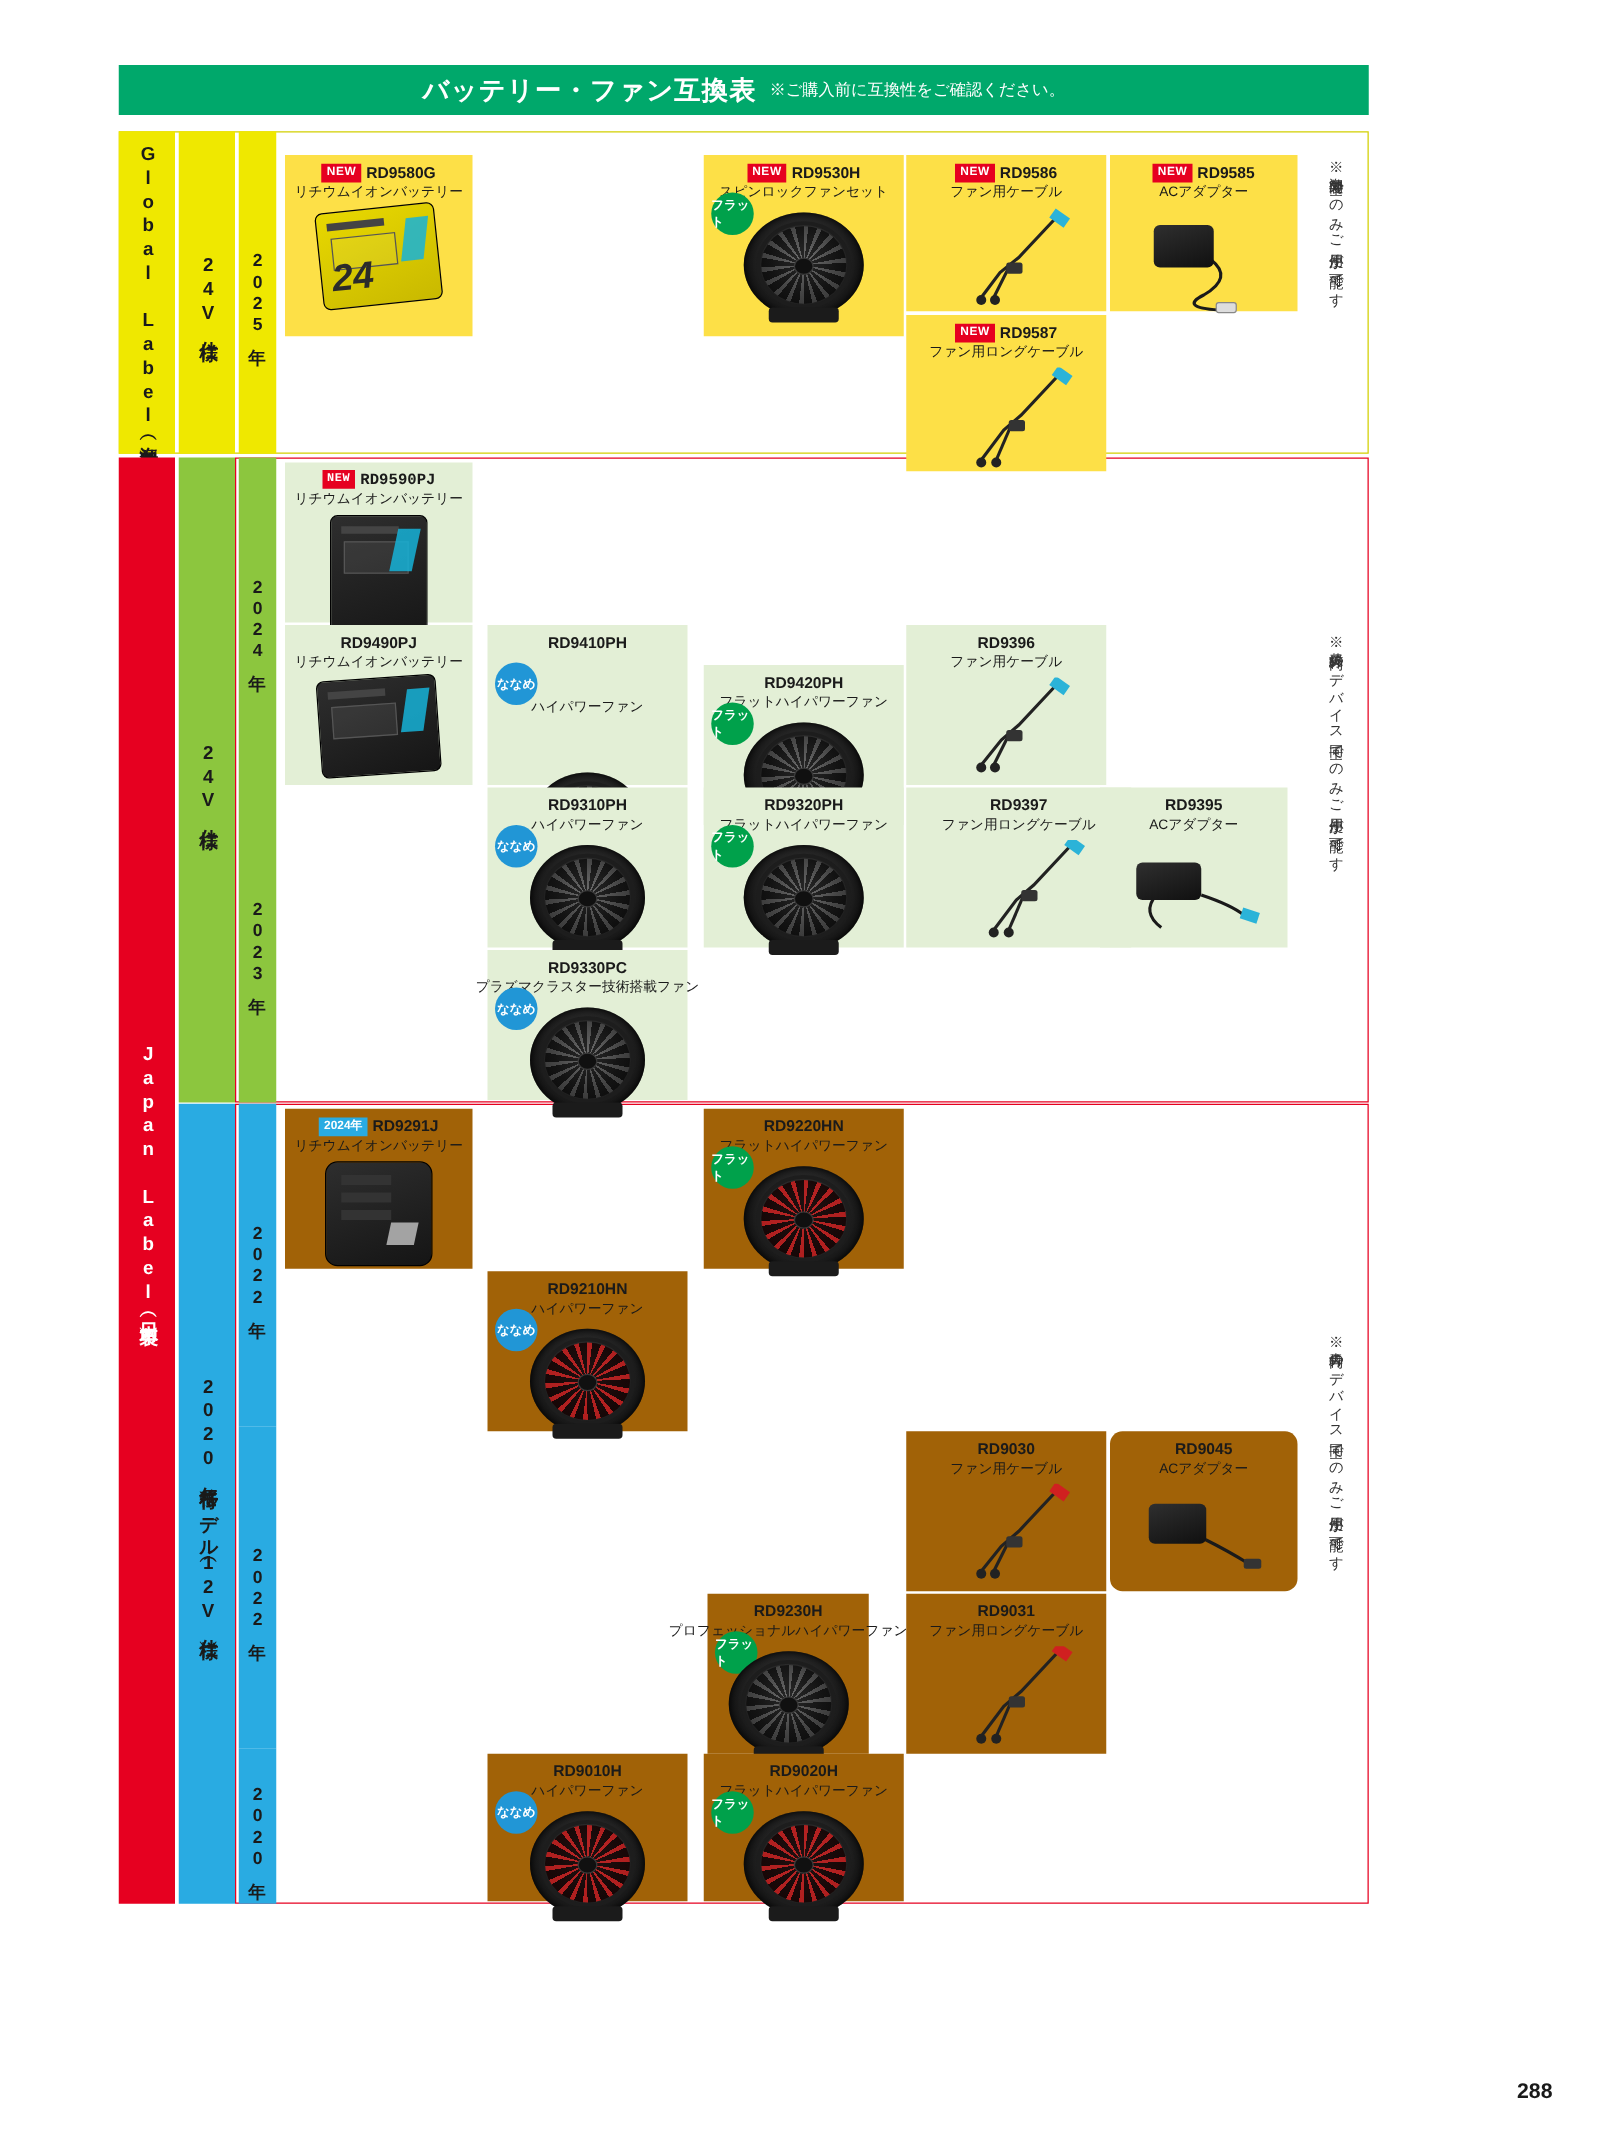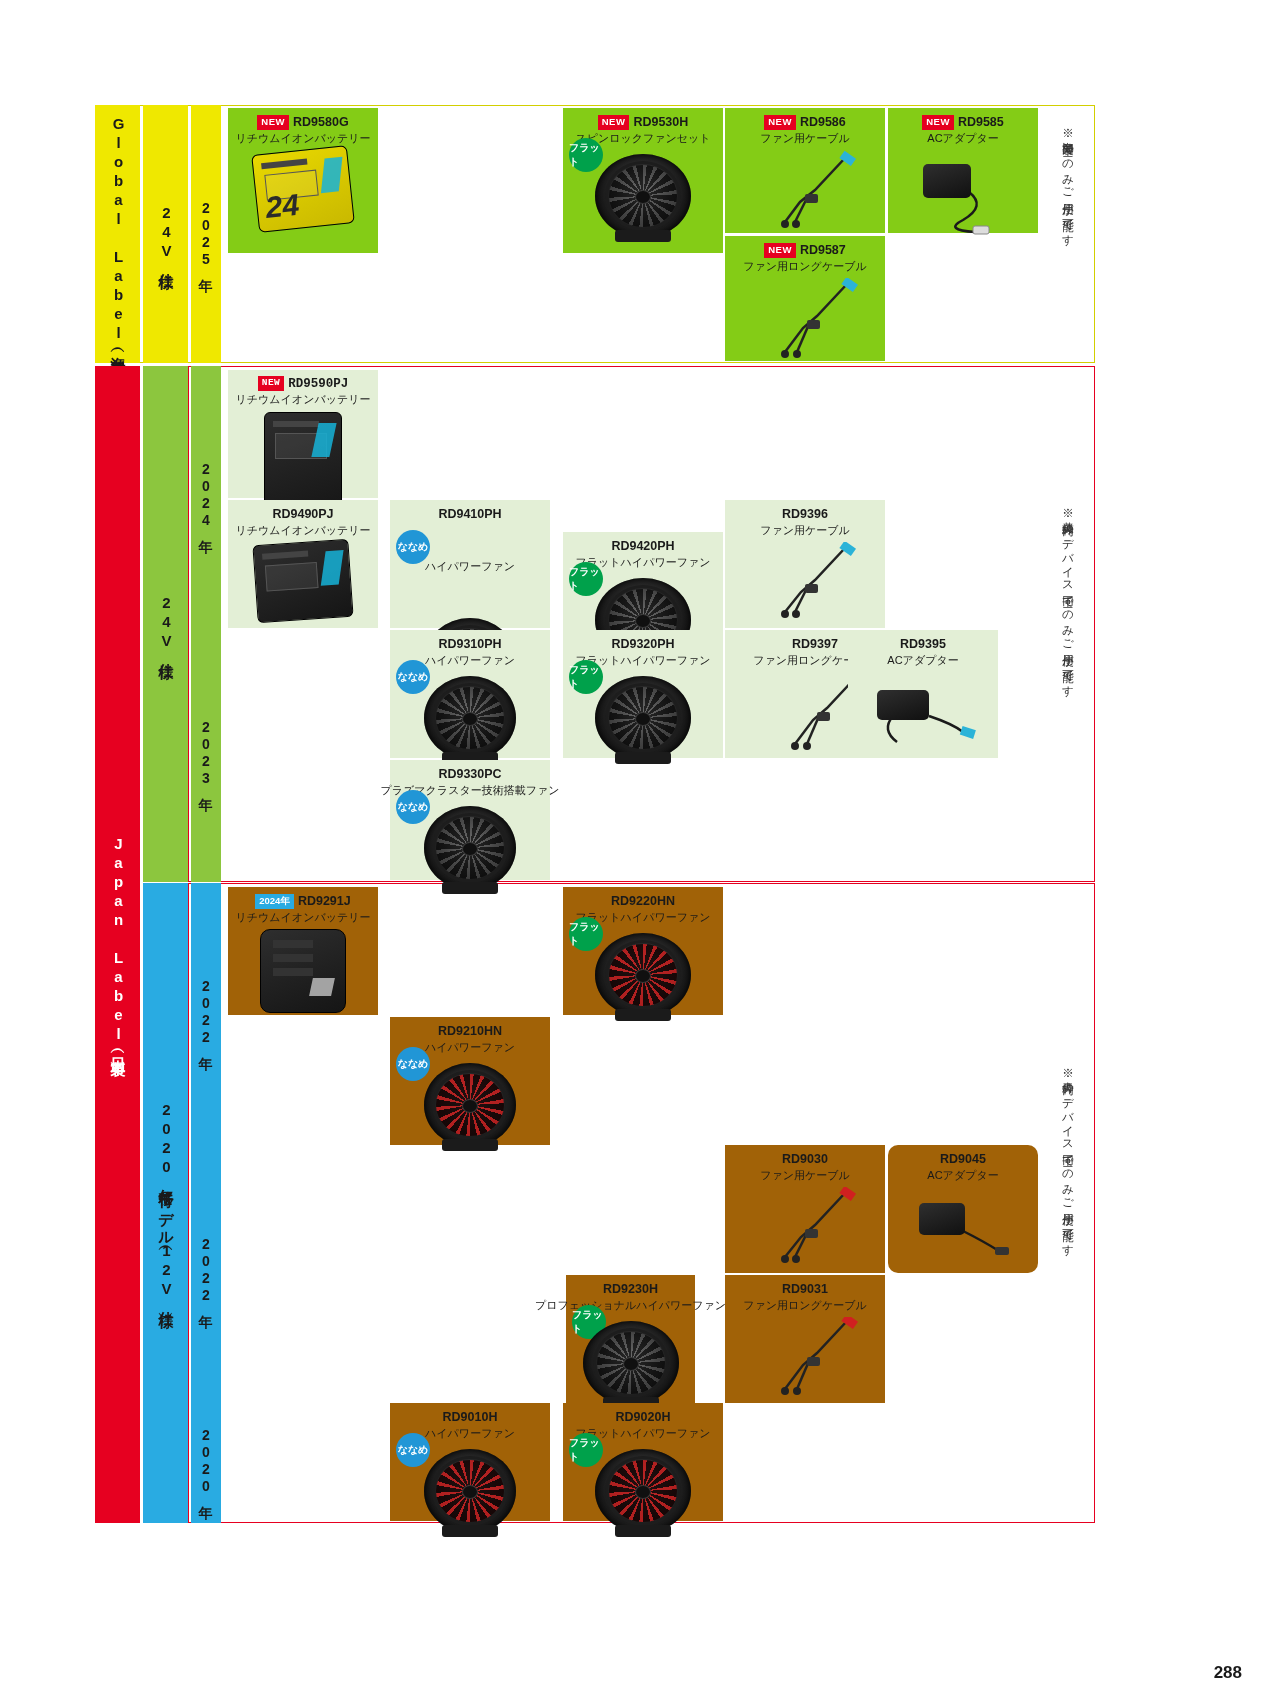--- a/index.html
+++ b/index.html
@@ -110,21 +110,21 @@
   }
   .pill {
     position:absolute; left:6px; top:30px;
     width:34px; height:34px; border-radius:50%;
     display:flex; align-items:center; justify-content:center;
     color:#fff; font-size:10px; font-weight:bold;
   }
   .pill.naname { background:#2196d6; }
   .pill.flat { background:#00a14b; }
 
-  .bg-yellow { background:#84cc16; }
+  .bg-yellow { background:#fde047;margin-top:16px; }
   .bg-green  { background:#e3efd6; }
   .bg-blue   { background:#a16207; }
 
   .art { position:relative; margin-top:4px; }
 
   
   .fan { position:relative; width:100px; height:92px; }
   .fan .body {
     position:absolute; left:4px; top:4px; width:92px; height:84px;
     border-radius:50%;
@@ -198,20 +198,24 @@
   .pageno {
     position:absolute; right:38px; bottom:24px;
     font-size:17px; font-weight:bold; color:#1a1a1a;
   }
 </style>
 </head>
 <body>
 
 <div class="page">
 
+  <div class="header">
+    <span class="title">バッテリー・ファン互換表</span>
+    <span class="note">※ご購入前に互換性をご確認ください。</span>
+  </div>
 
   <div class="panel panel-global"></div>
   <div class="panel panel-japan24"></div>
   <div class="panel panel-japan12"></div>
 
   <div class="vbar global-label">Global Label（海外製）</div>
   <div class="vbar japan-label">Japan Label（日本製）</div>
   <div class="vbar spec24-global">24V仕様</div>
   <div class="vbar spec24-japan">24V仕様</div>
   <div class="vbar spec12-japan">2020年移行モデル（12V仕様）</div>
@@ -416,21 +420,21 @@
         <path d="M102 4 L72 36 L58 48 L40 72" stroke="#222" stroke-width="2.5" fill="none"></path>
         <path d="M64 44 L52 72" stroke="#222" stroke-width="2.5" fill="none"></path>
         <rect x="98" y="0" width="14" height="9" fill="#2bb3d8" transform="rotate(35 105 4)"></rect>
         <rect x="62" y="40" width="13" height="9" rx="2" fill="#333"></rect>
         <circle cx="40" cy="74" r="4" fill="#222"></circle>
         <circle cx="52" cy="74" r="4" fill="#222"></circle>
       </svg>
     </div>
   </div>
 
-  <div class="cell bg-green" style="left:848px; top:630px; width:150px; height:128px;">
+  <div class="cell bg-green" style="left:880px; top:630px; width:150px; height:128px;">
     <div class="code">RD9395</div>
     <div class="desc">ACアダプター</div>
     <div class="art ac">
       <div class="brick" style="left:14px; top:18px; width:52px; height:30px;"></div>
       <svg width="120" height="84" viewBox="0 0 120 84">
         <path d="M66 44 Q90 52 100 60" stroke="#1a1a1a" stroke-width="2.5" fill="none"></path>
         <path d="M30 44 Q18 58 34 70" stroke="#1a1a1a" stroke-width="2.5" fill="none"></path>
         <rect x="98" y="56" width="14" height="9" fill="#2bb3d8" transform="rotate(18 105 60)"></rect>
       </svg>
     </div>

